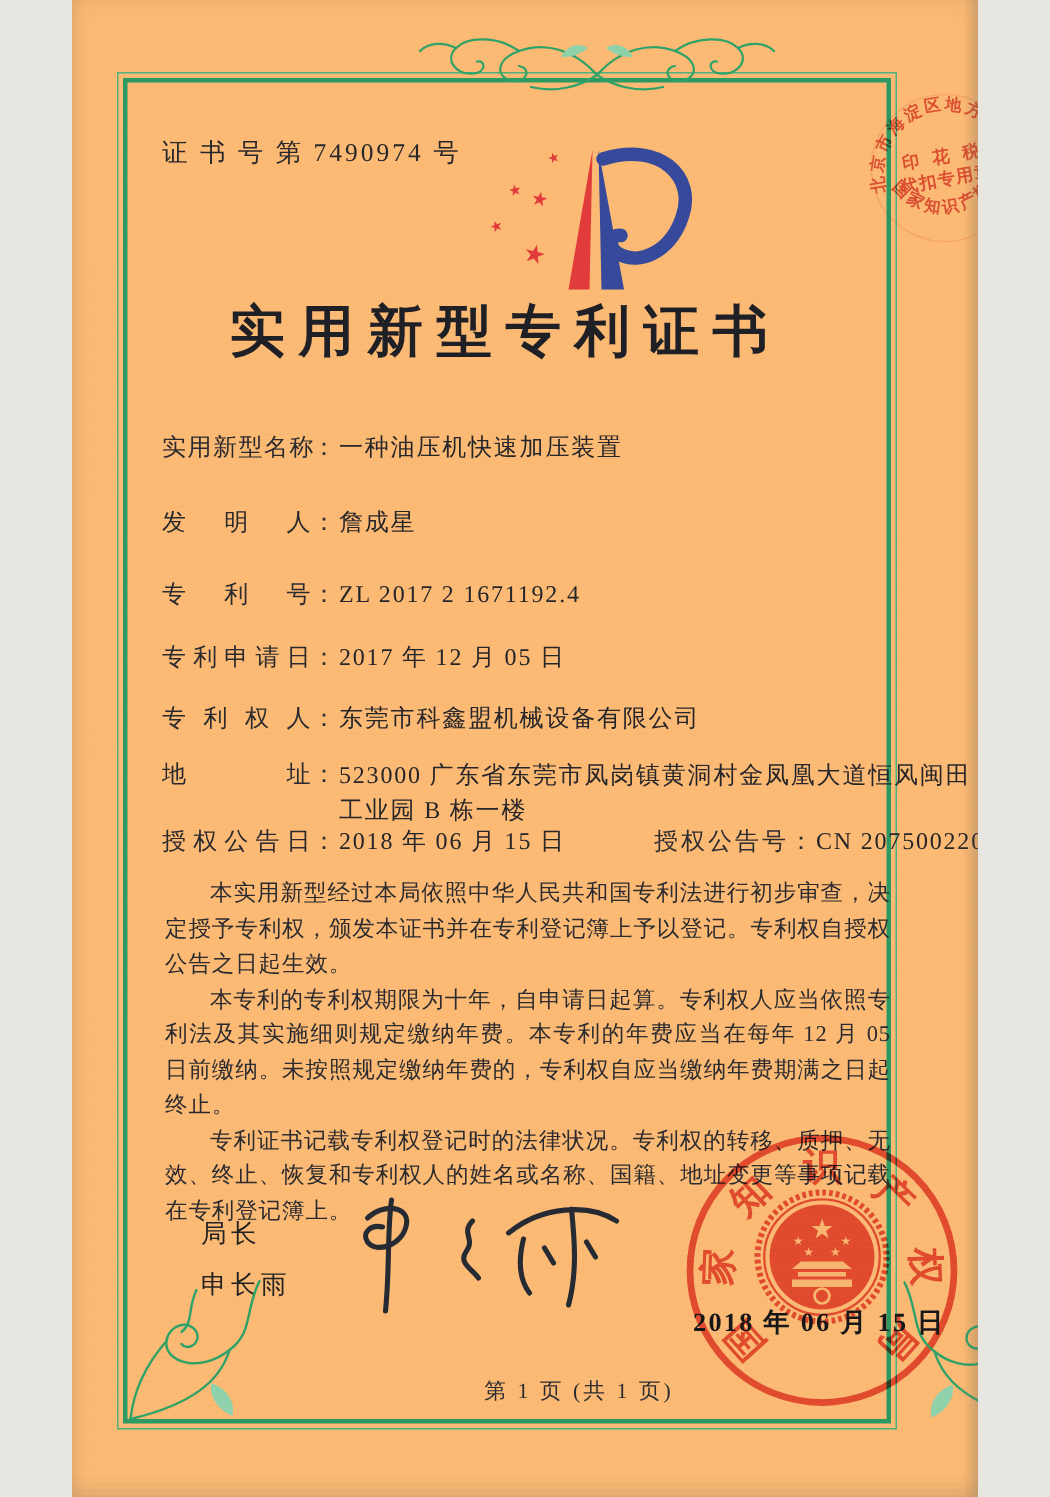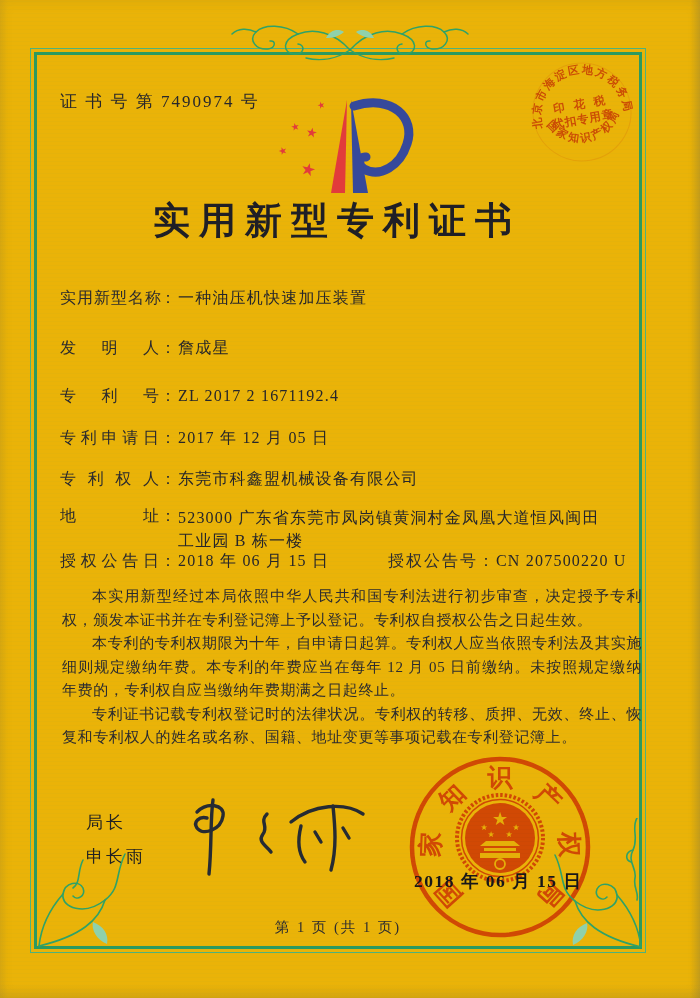--- a/index.html
+++ b/index.html
@@ -1,18 +1,18 @@
 <!DOCTYPE html>
 <html><head>
 <meta charset="utf-8">
 <style>
   html,body{margin:0;padding:0;background:#e8e6e0;}
   .page{
-    position:relative; width:700px; height:998px; margin:0 auto;
-    background:#eab308; overflow:hidden;
+    position:relative; width:604px; height:998px; margin:0 auto;
+    background:#fdba74; overflow:hidden;
     font-family:"Liberation Serif","DejaVu Serif",serif;
     color:#2d2d30;
     box-shadow:inset 0 0 14px rgba(60,60,50,.10);
   }
   .page::before{
     content:""; position:absolute; inset:0; pointer-events:none;
     background:repeating-linear-gradient(0deg, rgba(70,150,110,.030) 0 1px, transparent 1px 4px);
   }
   .page::after{
     content:""; position:absolute; inset:0; pointer-events:none;

